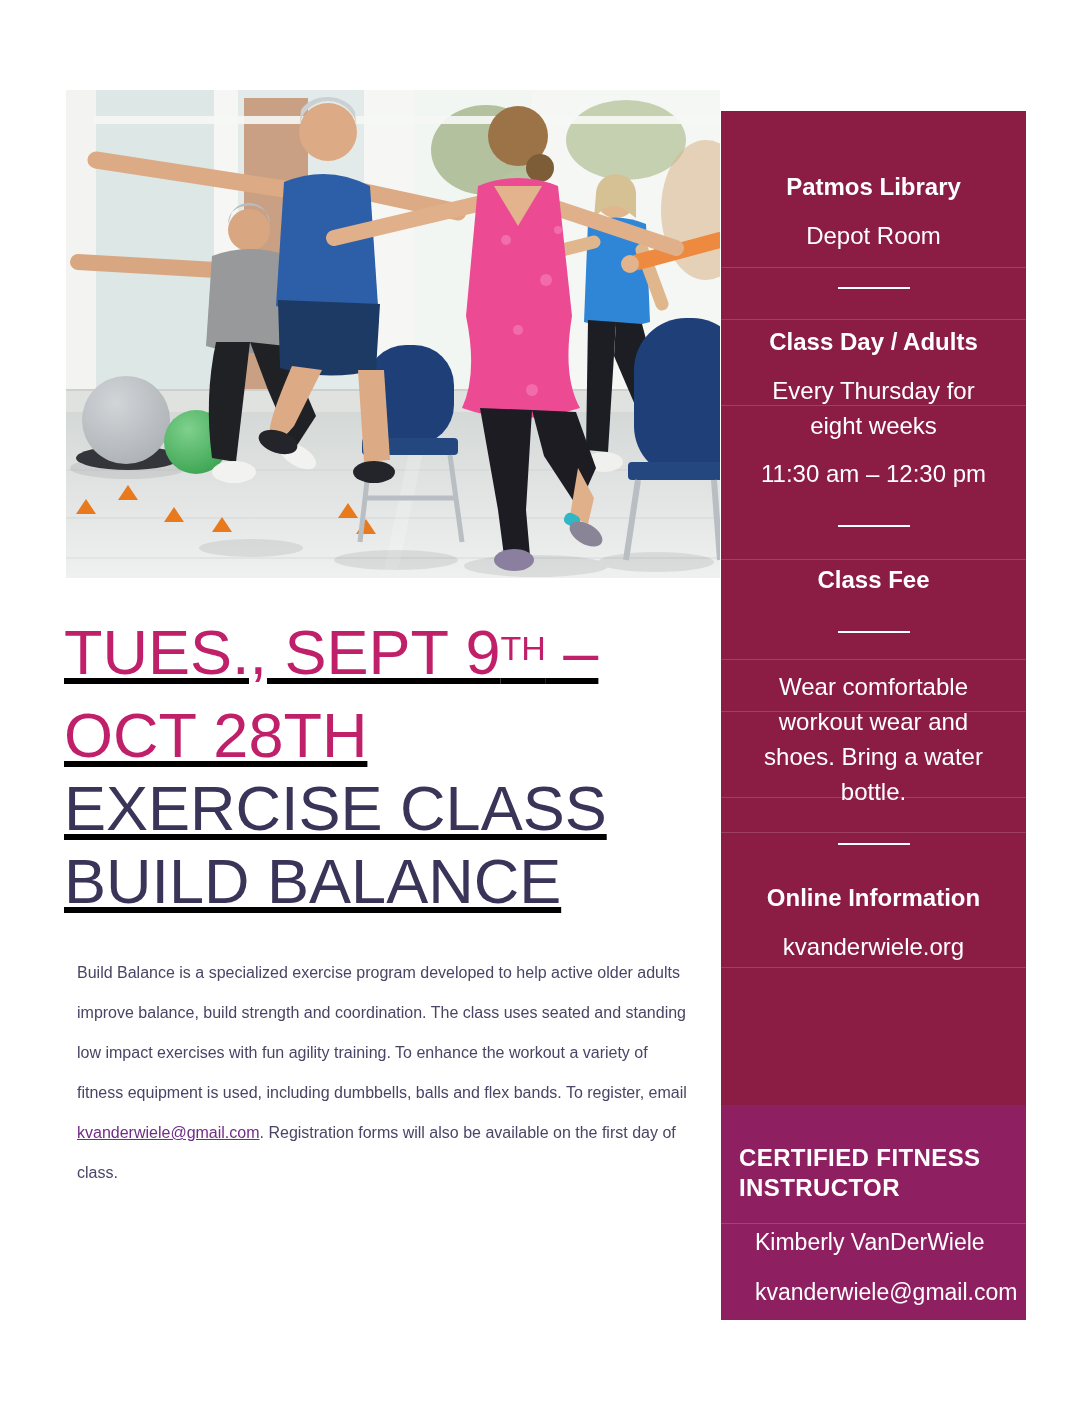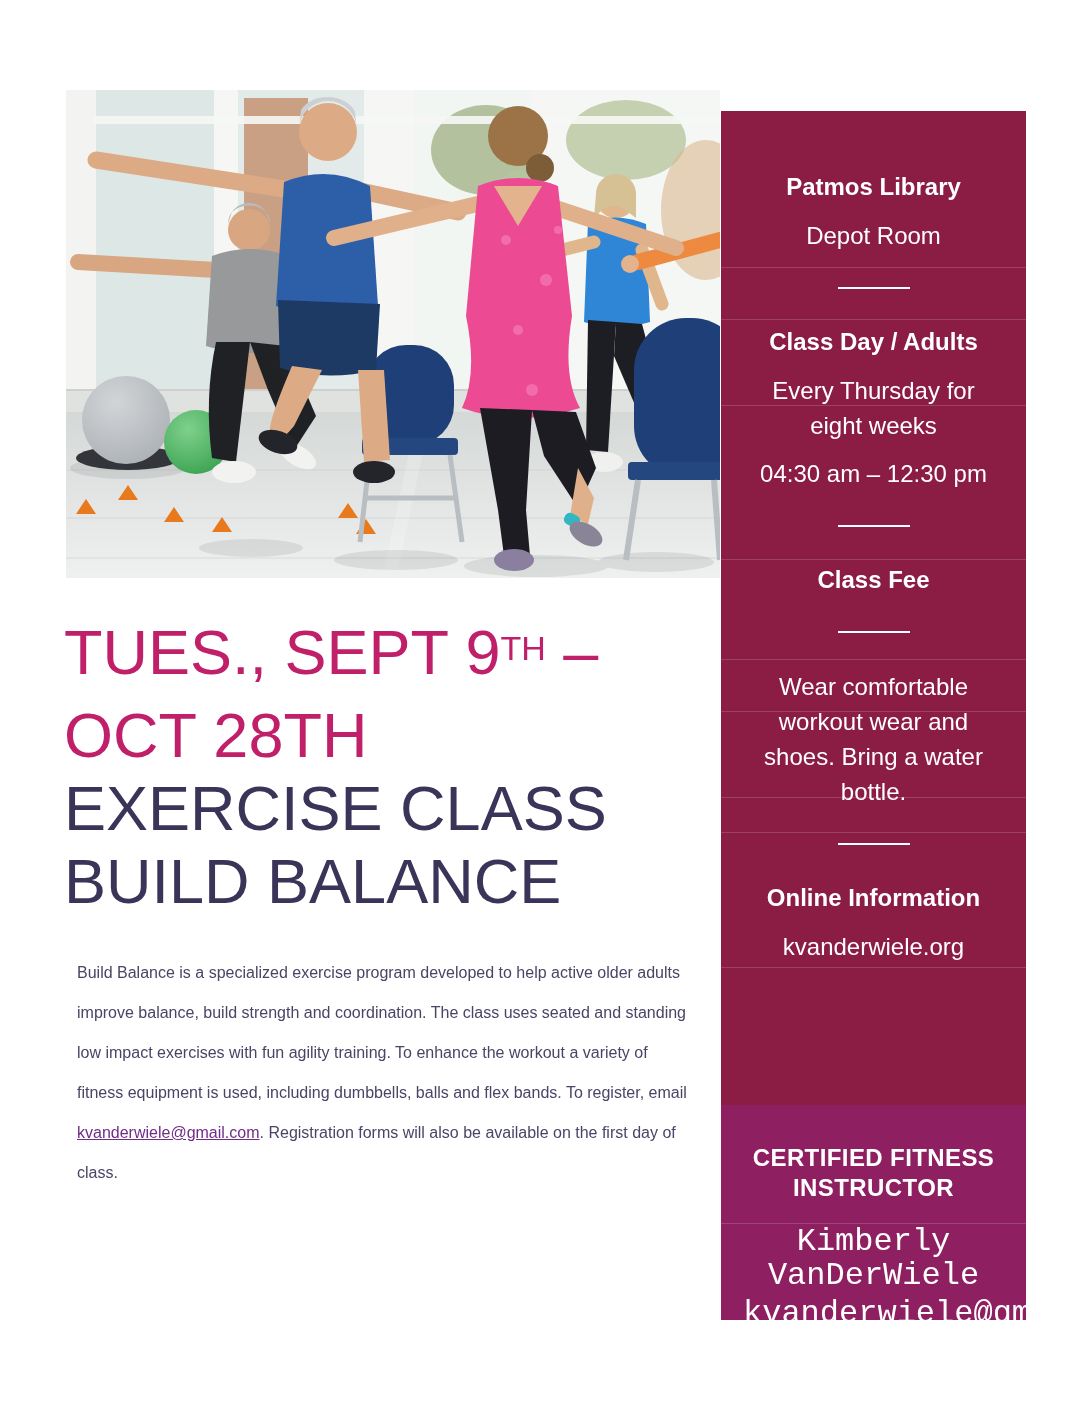--- a/index.html
+++ b/index.html
@@ -19,27 +19,27 @@
   .hairline{position:absolute;left:0;width:100%;height:1px;background:rgba(255,255,255,0.16);}
   .sb-section{position:relative;z-index:1;}
   .sb-heading{font-size:24px;line-height:34px;font-weight:bold;margin:0 0 14px;}
   .sb-line{font-size:24px;line-height:35px;font-weight:normal;margin:0;}
   .sb-line + .sb-line{margin-top:13px;}
   .sb-narrow{max-width:244px;margin-left:auto;margin-right:auto;}
   .sb-divider{width:72px;height:2px;background:#ffffff;margin:34px auto 36px;position:relative;z-index:1;}
   
   .instructor{
     position:absolute;left:721px;top:1105px;width:305px;height:215px;
-    background:#8e2062;color:#ffffff;text-align:center;
+    background:#8e2062;color:#ffffff;text-align:left;
     box-sizing:border-box;padding:38px 18px 0;overflow:hidden;
   }
   .inst-heading{font-size:24px;line-height:30px;font-weight:bold;letter-spacing:.4px;margin:0 0 22px;position:relative;z-index:1;}
-  .inst-line{font-size:32px;line-height:34px;margin:4px;position:relative;z-index:1;font-family:Liberation Mono, monospace;}
-  
-  .title{position:absolute;left:64px;top:616px;width:648px;font-size:63px;line-height:73px;font-weight:normal;}
+  .inst-line{font-size:23px;line-height:34px;margin:16px;position:relative;z-index:1;}
+  
+  .title{position:absolute;left:64px;top:616px;width:648px;font-size:63px;line-height:73px;font-weight:normal;text-decoration:underline;}
   .title .accent{color:#c02069;}
   .title .dark{color:#3b3459;}
   .title sup{font-size:0.54em;position:relative;top:-0.42em;vertical-align:baseline;}
   
   .intro{position:absolute;left:66px;top:942px;width:632px;color:#4a4466;}
   .intro-subhead{font-size:25px;line-height:34px;font-weight:bold;color:#383253;margin:0 0 10px;}
   .intro-body{font-size:16px;line-height:40px;margin:11px;}
   .intro-body a{color:#712c86;text-decoration:underline;}
 </style>
 </head>
@@ -225,21 +225,21 @@
 
     <section class="sb-section">
       <h3 class="sb-heading">Patmos Library</h3>
       <p class="sb-line">Depot Room</p>
     </section>
     <div class="sb-divider"></div>
 
     <section class="sb-section">
       <h3 class="sb-heading">Class Day / Adults</h3>
       <p class="sb-line sb-narrow">Every Thursday for eight weeks</p>
-      <p class="sb-line">04:30 am – 12:30 pm</p>
+      <p class="sb-line">11:30 am – 12:30 pm</p>
     </section>
     <div class="sb-divider"></div>
 
     <section class="sb-section">
       <h3 class="sb-heading">Class Fee</h3>
     </section>
     <div class="sb-divider"></div>
 
     <section class="sb-section">
       <p class="sb-line sb-narrow">Wear comfortable workout wear and shoes. Bring a water bottle.</p>

